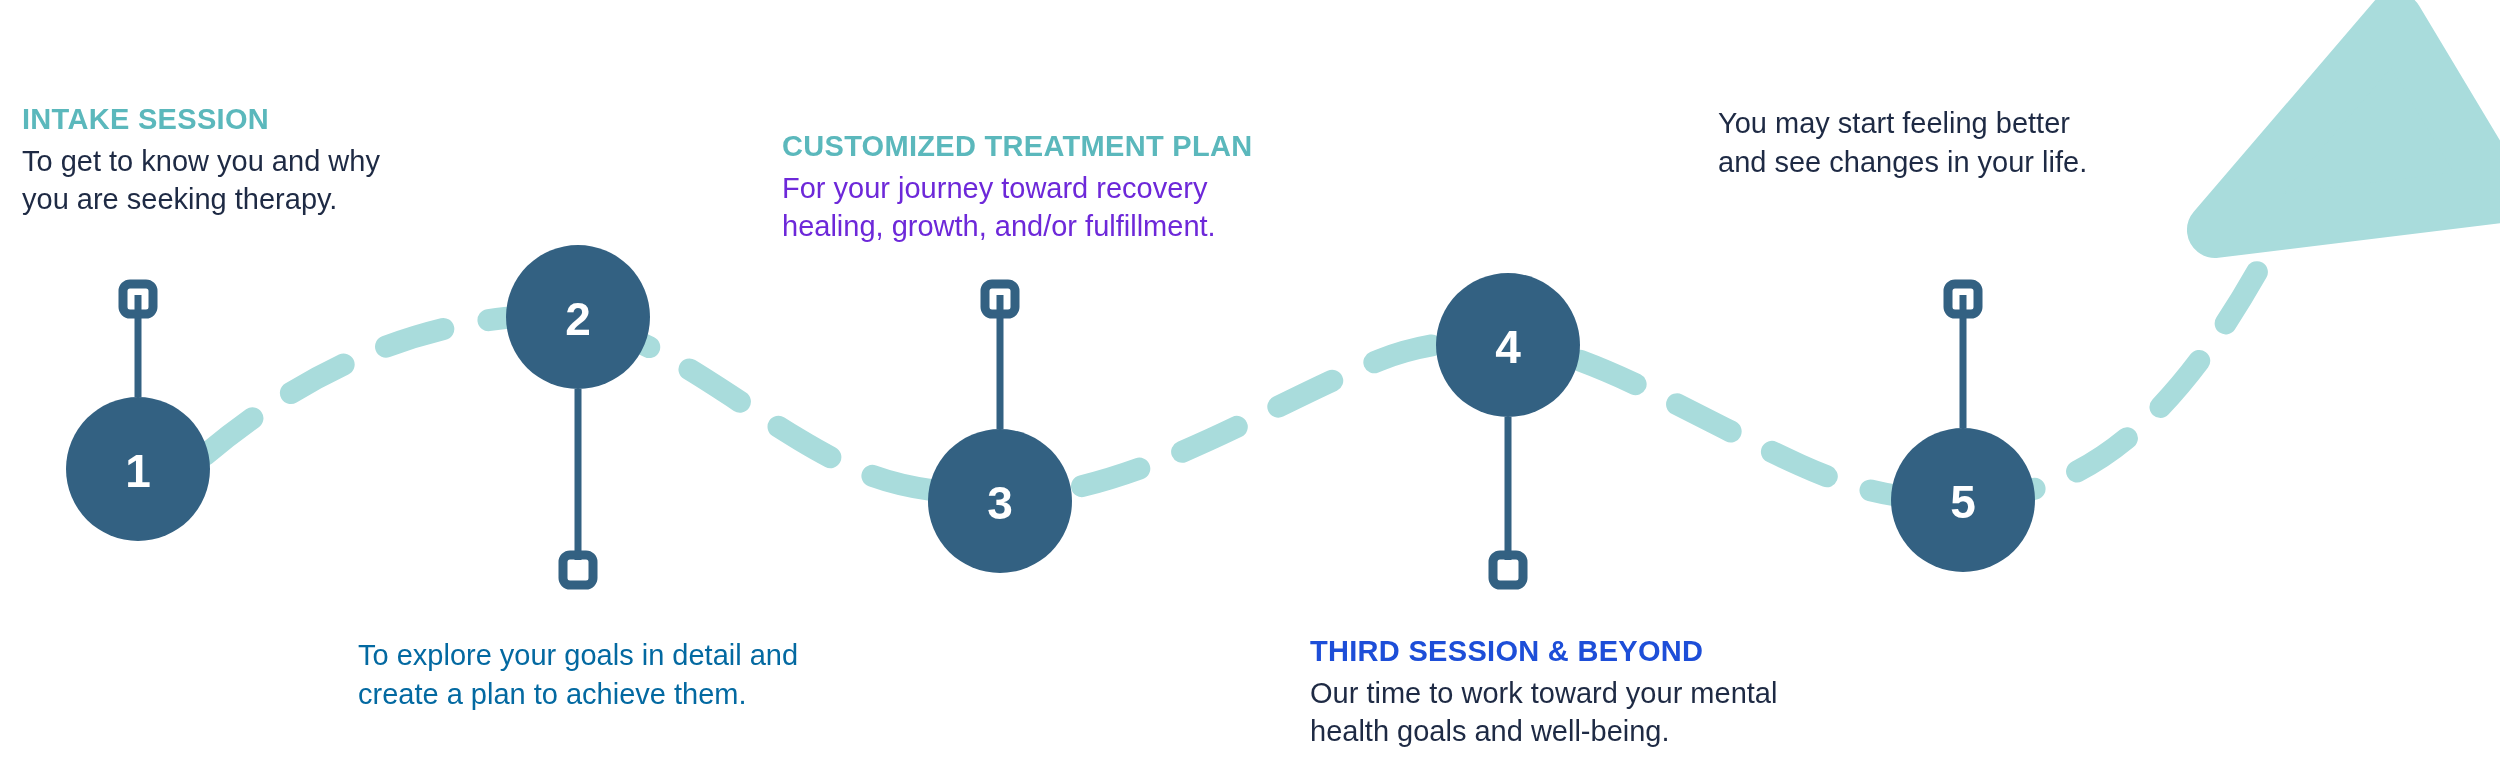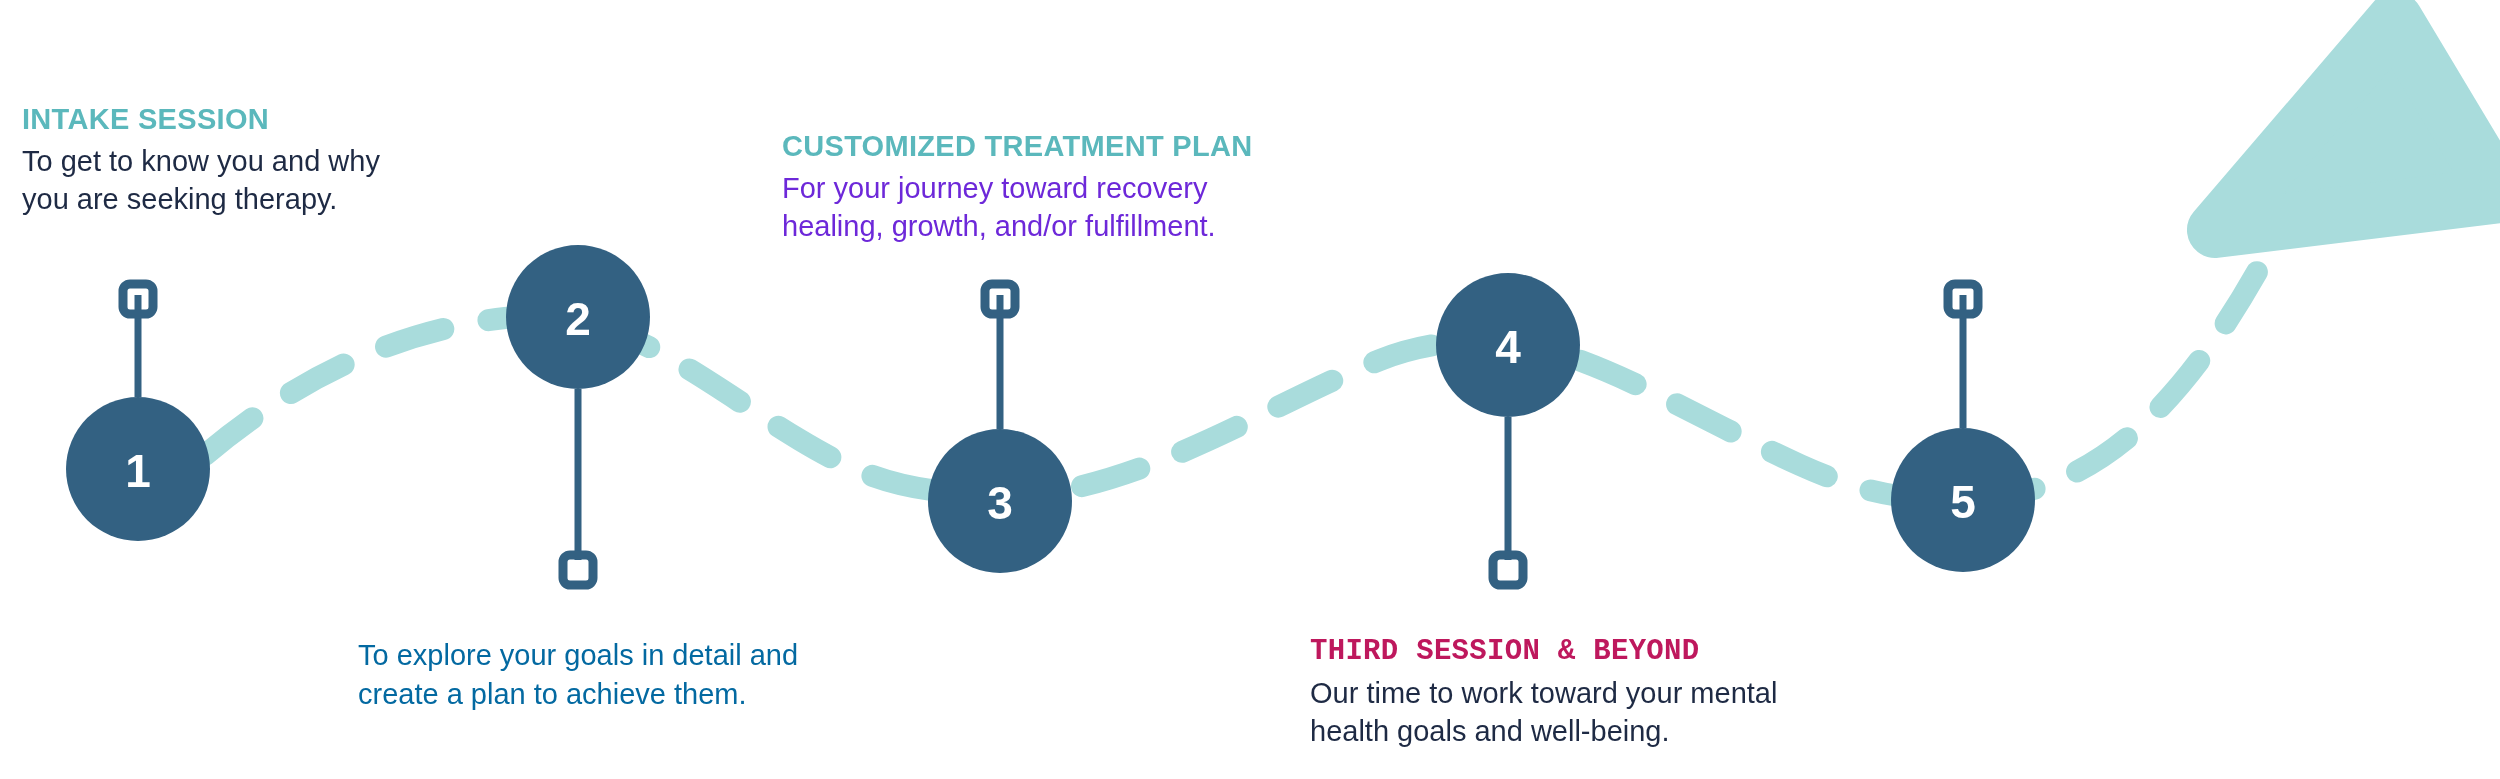--- a/index.html
+++ b/index.html
@@ -104,21 +104,23 @@
       <div class="step-label" style="left: 358px; top: 636px;">
         <div class="step-desc" style="color: #0369a1;">To explore your goals in detail and
 create a plan to achieve them.</div>
       </div>
       <div class="step-label" style="left: 782px; top: 104px; margin-top: 27px;">
         <div class="step-title" style="color: rgb(91, 184, 188);">CUSTOMIZED TREATMENT PLAN</div>
         <div class="step-desc" style="color: #6d28d9;">For your journey toward recovery
 healing, growth, and/or fulfillment.</div>
       </div>
       <div class="step-label" style="left: 1310px; top: 636px;">
-        <div class="step-title" style="color: #be185d; font-family: Liberation Mono, monospace;">THIRD SESSION &amp; BEYOND</div>
+        <div class="step-title" style="color: #1d4ed8;">THIRD SESSION &amp; BEYOND</div>
         <div class="step-desc" style="color: rgb(30, 42, 68);">Our time to work toward your mental
 health goals and well-being.</div>
       </div>
       <div class="step-label" style="left: 1718px; top: 104px;">
+        <div class="step-desc" style="color: rgb(30, 42, 68);">You may start feeling better
+and see changes in your life.</div>
       </div>
     </div>
 
 </div>
 
 </body></html>

